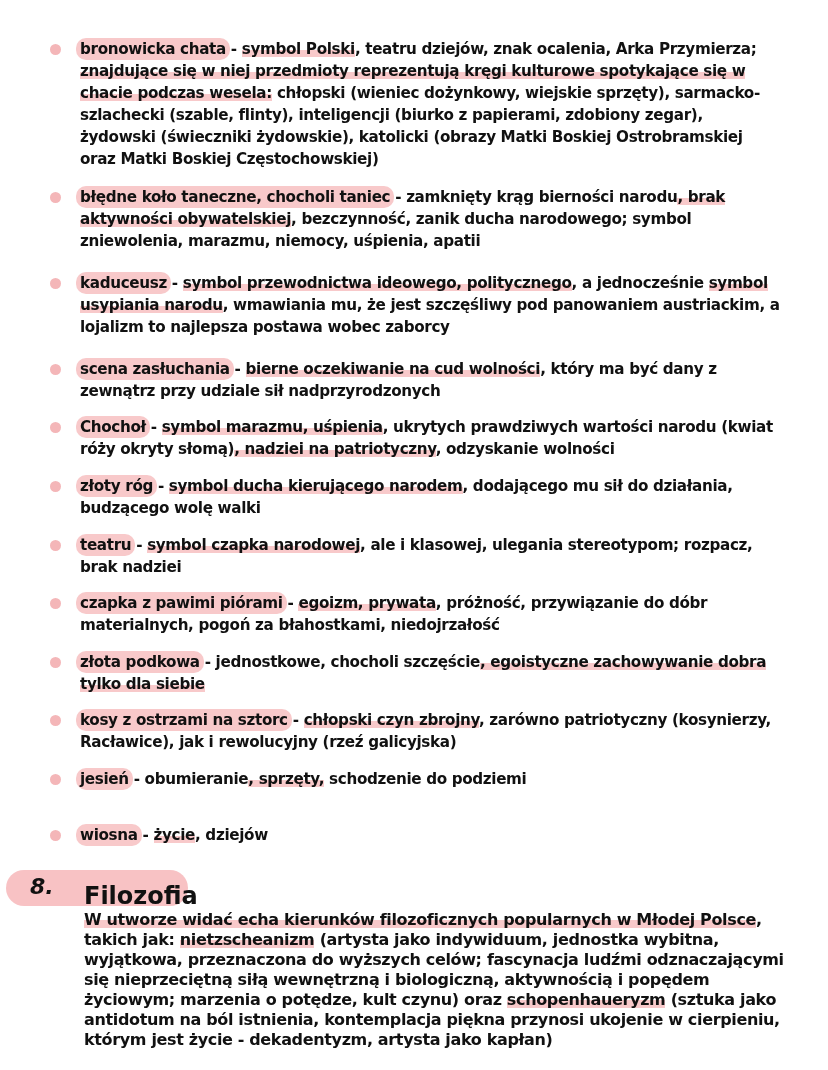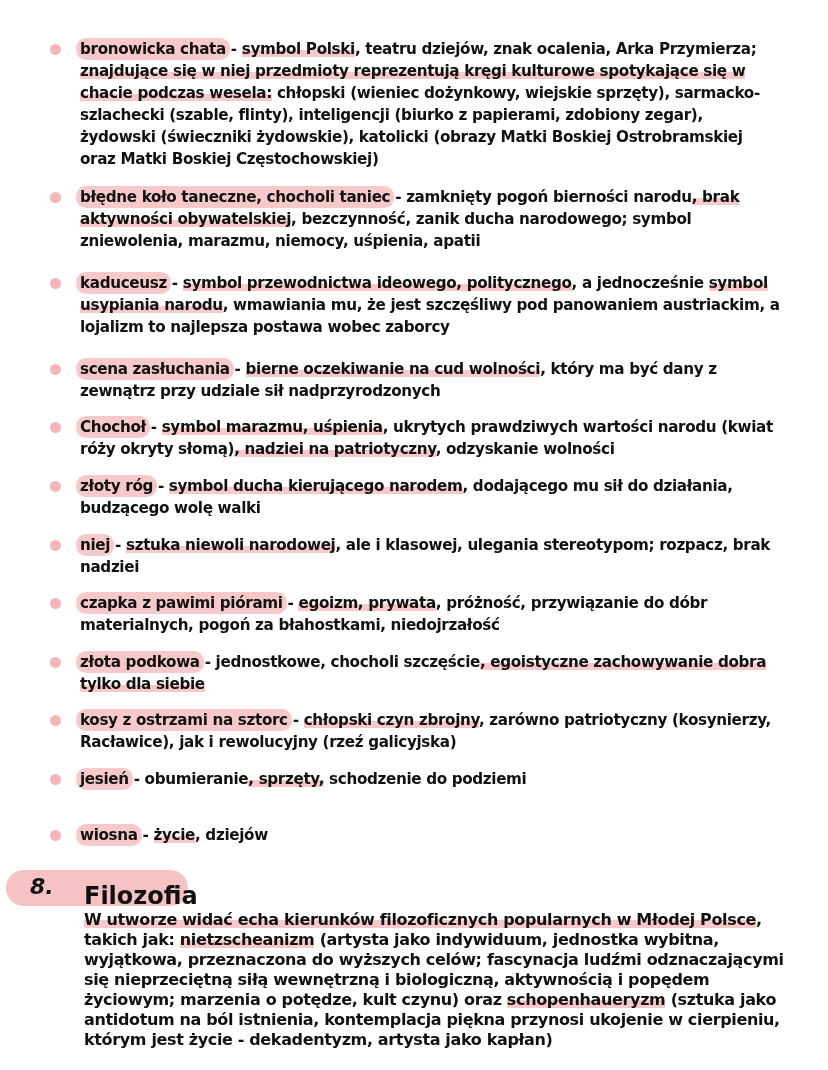--- a/index.html
+++ b/index.html
@@ -62,21 +62,21 @@
 
 <div class="list">
 
   <div class="item" style="top:38px">
     <span class="bullet"></span>
     <div class="text"><span class="hl">bronowicka chata</span><span> - </span><span class="ul">symbol Polski</span><span>, teatru dziejów, znak ocalenia, Arka Przymierza; </span><span class="ul">znajdujące się w niej przedmioty reprezentują kręgi kulturowe spotykające się w chacie podczas wesela:</span><span> chłopski (wieniec dożynkowy, wiejskie sprzęty), sarmacko-szlachecki (szable, flinty), inteligencji (biurko z papierami, zdobiony zegar), żydowski (świeczniki żydowskie), katolicki (obrazy Matki Boskiej Ostrobramskiej oraz Matki Boskiej Częstochowskiej)</span></div>
   </div>
 
   <div class="item" style="top:186px">
     <span class="bullet"></span>
-    <div class="text"><span class="hl">błędne koło taneczne, chocholi taniec</span><span> - </span><span>zamknięty pogoń bierności narodu</span><span class="ul">, brak aktywności obywatelskiej</span><span>, bezczynność, zanik ducha narodowego; symbol zniewolenia, marazmu, niemocy, uśpienia, apatii</span></div>
+    <div class="text"><span class="hl">błędne koło taneczne, chocholi taniec</span><span> - </span><span>zamknięty krąg bierności narodu</span><span class="ul">, brak aktywności obywatelskiej</span><span>, bezczynność, zanik ducha narodowego; symbol zniewolenia, marazmu, niemocy, uśpienia, apatii</span></div>
   </div>
 
   <div class="item" style="top:272px">
     <span class="bullet"></span>
     <div class="text"><span class="hl">kaduceusz</span><span> - </span><span class="ul">symbol przewodnictwa ideowego, politycznego</span><span>, a jednocześnie </span><span class="ul">symbol usypiania narodu</span><span>, wmawiania mu, że jest szczęśliwy pod panowaniem austriackim, a lojalizm to najlepsza postawa wobec zaborcy</span></div>
   </div>
 
   <div class="item" style="top:358px">
     <span class="bullet"></span>
     <div class="text"><span class="hl">scena zasłuchania</span><span> - </span><span class="ul">bierne oczekiwanie na cud wolności</span><span>, który ma być dany z zewnątrz przy udziale sił nadprzyrodzonych</span></div>
@@ -87,21 +87,21 @@
     <div class="text"><span class="hl">Chochoł</span><span> - </span><span class="ul">symbol marazmu, uśpienia</span><span>, ukrytych prawdziwych wartości narodu (kwiat róży okryty słomą)</span><span class="ul">, nadziei na patriotyczny</span><span>, odzyskanie wolności</span></div>
   </div>
 
   <div class="item" style="top:475px">
     <span class="bullet"></span>
     <div class="text"><span class="hl">złoty róg</span><span> - </span><span class="ul">symbol ducha kierującego narodem</span><span>, dodającego mu sił do działania, budzącego wolę walki</span></div>
   </div>
 
   <div class="item" style="top:534px">
     <span class="bullet"></span>
-    <div class="text"><span class="hl">niej</span><span> - </span><span class="ul">sztuka niewoli narodowej</span><span>, ale i klasowej, ulegania stereotypom; rozpacz, brak nadziei</span></div>
+    <div class="text"><span class="hl">teatru</span><span> - </span><span class="ul">symbol czapka narodowej</span><span>, ale i klasowej, ulegania stereotypom; rozpacz, brak nadziei</span></div>
   </div>
 
   <div class="item" style="top:592px">
     <span class="bullet"></span>
     <div class="text"><span class="hl">czapka z pawimi piórami</span><span> - </span><span class="ul">egoizm, prywata</span><span>, próżność, przywiązanie do dóbr materialnych, pogoń za błahostkami, niedojrzałość</span></div>
   </div>
 
   <div class="item" style="top:651px">
     <span class="bullet"></span>
     <div class="text"><span class="hl">złota podkowa</span><span> - </span><span>jednostkowe, chocholi szczęście</span><span class="ul">, egoistyczne zachowywanie dobra tylko dla siebie</span></div>

